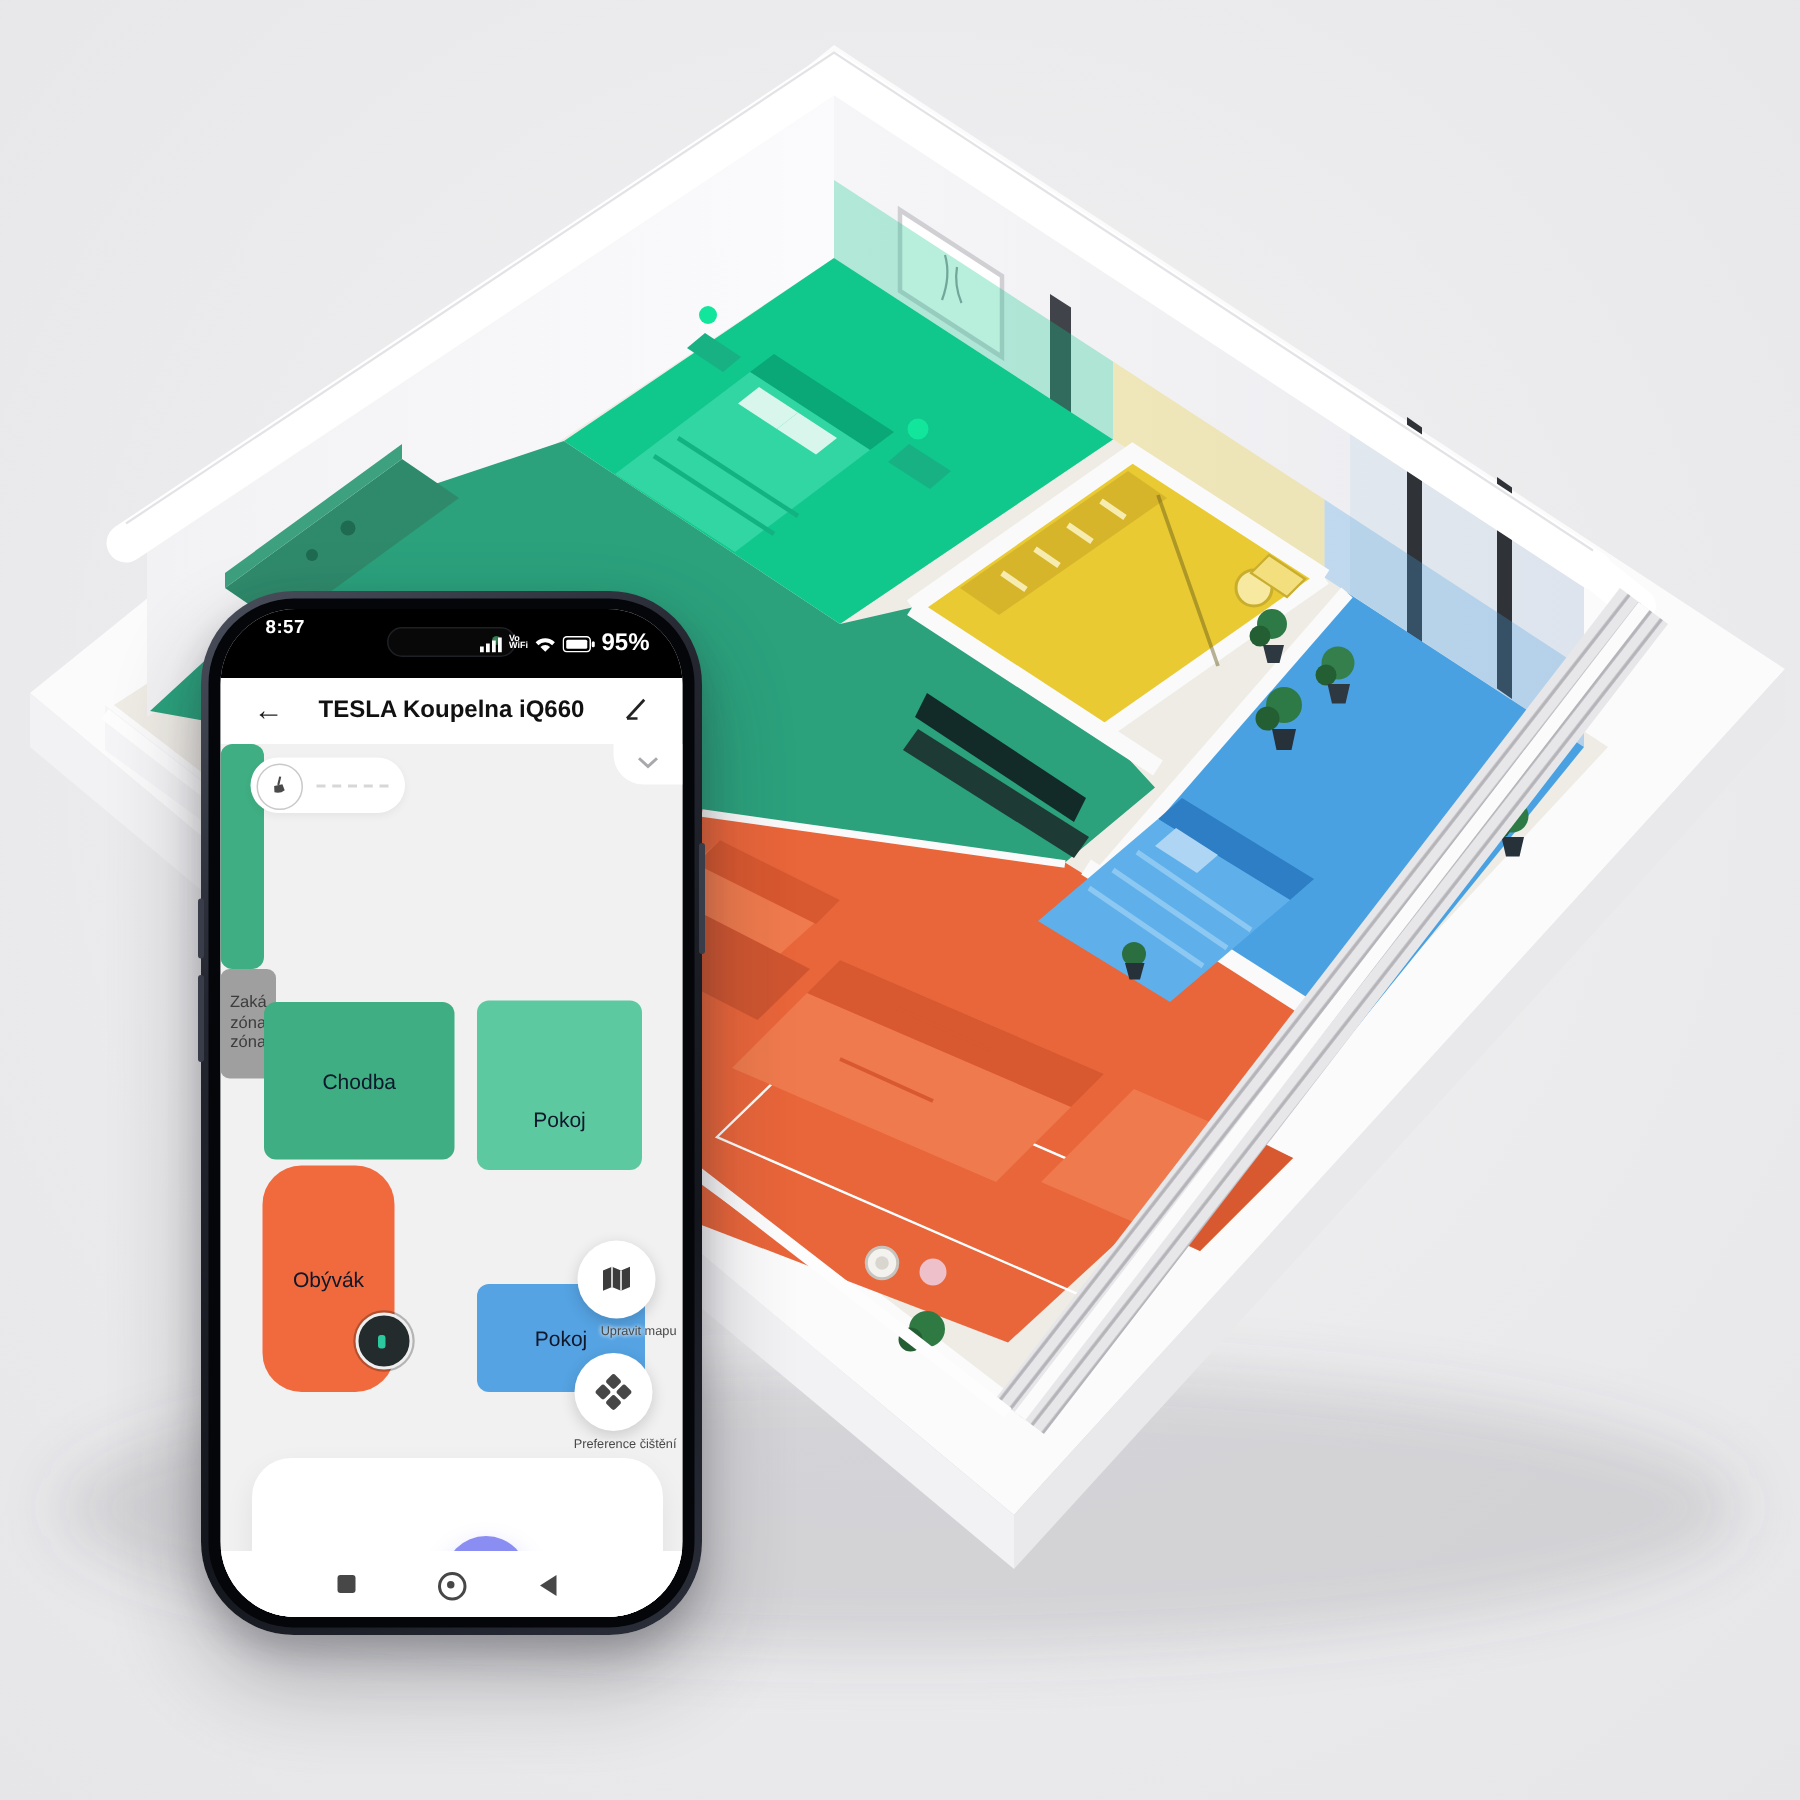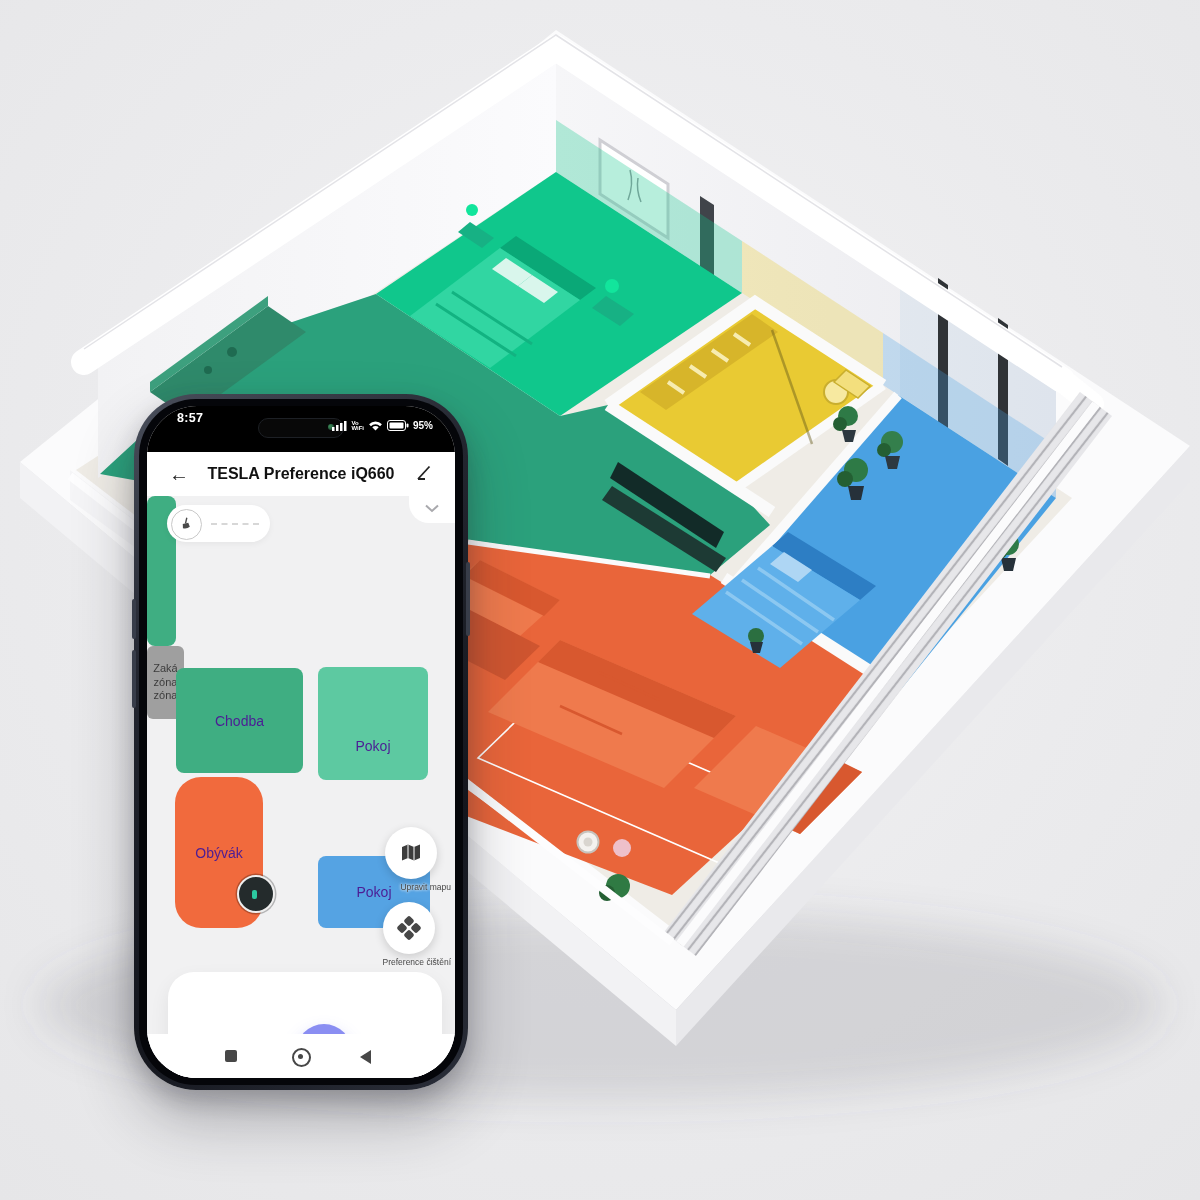--- a/index.html
+++ b/index.html
@@ -21,21 +21,21 @@
   
   .statusbar{position:absolute;left:0;top:0;width:100%;height:46px;background:#000;color:#fff;}
   .sb-time{position:absolute;left:30px;top:5px;font-size:12.5px;font-weight:600;letter-spacing:.3px;}
   .notch{position:absolute;left:50%;transform:translateX(-50%);top:12px;width:84px;height:18px;
     background:#080808;border:1px solid #1d2025;border-radius:10px;}
   .notch .cam{position:absolute;right:9px;top:5px;width:6px;height:6px;border-radius:50%;
     background:radial-gradient(circle at 35% 35%,#3f8f5c,#123522);}
   .sb-right{position:absolute;right:22px;top:14px;display:flex;align-items:center;gap:4px;}
   .sb-right svg{display:block;}
   .vowifi{font-size:6px;line-height:5px;font-weight:700;color:#fff;text-align:left;}
-  .sb-batt-pct{font-size:10px;font-weight:600;}
+  .sb-batt-pct{font-size:16px;font-weight:600;}
 
   
   .header{position:absolute;left:0;top:46px;width:100%;height:44px;background:#fff;}
   .back{position:absolute;left:22px;top:9px;font-size:20px;color:#1c1c1c;line-height:26px;}
   .title{position:absolute;left:0;top:13px;width:100%;text-align:center;font-size:16px;
     font-weight:700;color:#111;}
   .edit-ic{position:absolute;right:22px;top:12px;}
 
   
   .appbody{position:absolute;left:0;top:90px;width:100%;height:582px;background:#f1f1f2;}
@@ -44,21 +44,21 @@
   .chev-tab svg{position:absolute;left:16px;top:8px;}
   .status-pill{position:absolute;left:20px;top:9px;width:103px;height:37px;background:#fff;
     border-radius:19px;box-shadow:0 2px 6px rgba(0,0,0,.05);}
   .pill-circle{position:absolute;left:4px;top:4px;width:29px;height:29px;border-radius:50%;
     border:1.5px solid #c9c9c9;background:#fff;}
   .pill-circle svg{position:absolute;left:7px;top:7px;}
   .pill-dashes{position:absolute;left:44px;top:18px;width:48px;border-top:2px dashed #d7d7d7;}
 
   
   .room{position:absolute;border-radius:8px;display:flex;align-items:center;justify-content:center;}
-  .room .lbl{font-size:14px;font-weight:500;color:#4c1d95;z-index:2;}
+  .room .lbl{font-size:14px;font-weight:500;color:#0f172a;z-index:2;}
   .sweep-h{background-image:repeating-linear-gradient(180deg,rgba(255,255,255,.26) 0 2.5px,transparent 2.5px 12px);
     background-position:0 5px;}
   .sweep-v{background-image:repeating-linear-gradient(90deg,rgba(255,255,255,.26) 0 2.5px,transparent 2.5px 11px);}
   .r-chodba{left:29px;top:172px;width:127px;height:105px;background:#3fae82;}
   .r-chodba-strip{left:136px;top:211px;width:29px;height:150px;background:#3fae82;border-radius:8px;}
   .r-pokoj1{left:171px;top:171px;width:110px;height:113px;background:#5dc9a1;}
   .r-pokoj1 .lbl{margin-top:44px;}
   .r-koupelna{left:171px;top:291px;width:112px;height:61px;background:#efd83e;}
   .r-koupelna .dash{position:absolute;left:8px;width:96px;border-top:2px dashed rgba(255,255,255,.75);}
   .r-pokoj2{left:171px;top:360px;width:112px;height:72px;background:#55a3e3;}
@@ -292,21 +292,21 @@
           <rect x="0.5" y="0.5" width="18" height="10" rx="2.5" fill="none" stroke="#fff"></rect>
           <rect x="2.5" y="2.5" width="14" height="6" rx="1" fill="#fff"></rect>
           <rect x="19.5" y="3.5" width="2" height="4" rx="1" fill="#fff"></rect>
         </svg>
         <span class="sb-batt-pct">95%</span>
       </div>
     </div>
 
     <div class="header">
       <span class="back">←</span>
-      <div class="title">TESLA Preference iQ660</div>
+      <div class="title">TESLA Koupelna iQ660</div>
       <svg class="edit-ic" width="18" height="18">
         <path d="M3,15 L14.5,2.5" stroke="#222" stroke-width="1.8" fill="none"></path>
         <path d="M3,15 L10,15" stroke="#222" stroke-width="1.8" fill="none"></path>
       </svg>
     </div>
 
     <div class="appbody">
       <div class="chev-tab">
         <svg width="14" height="9">
           <path d="M1,1.5 L7,7 L13,1.5" stroke="#a9a9ad" stroke-width="2" fill="none"></path>

